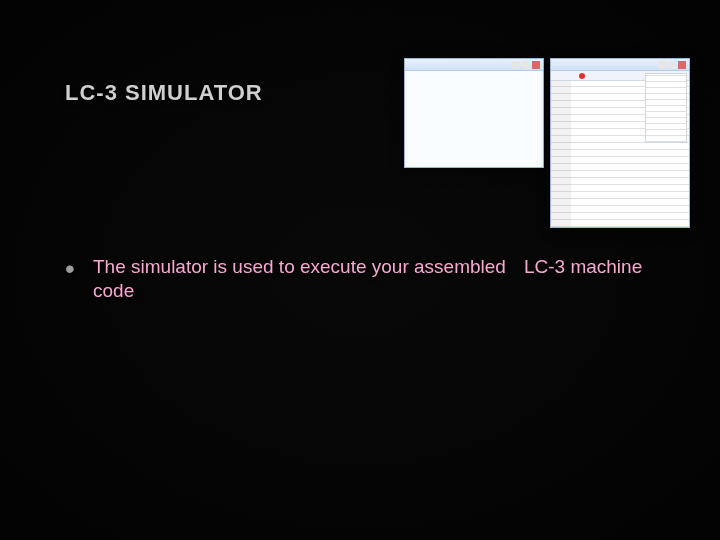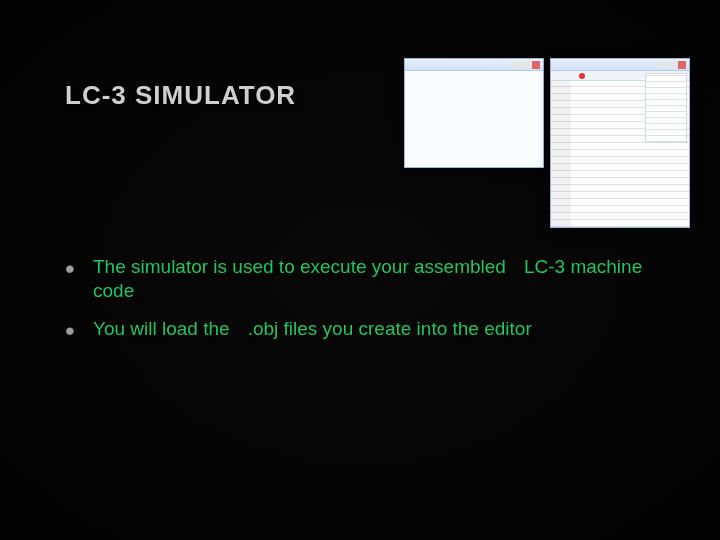--- a/index.html
+++ b/index.html
@@ -11,21 +11,21 @@
       radial-gradient(ellipse at center, #2a2a2a 0%, #0d0d0d 100%),
       repeating-linear-gradient(45deg, rgba(40,40,40,.15) 0 2px, transparent 2px 6px);
     background-blend-mode: overlay;
     font-family: "Arial Narrow", Arial, sans-serif;
     color: #bfbfbf;
     position: relative;
     overflow: hidden;
   }
   .slide { position: absolute; inset: 0; padding: 55px 60px 40px 60px; }
   .title {
-    font-size: 26px;
+    font-size: 22px;
     font-weight: 600;
     letter-spacing: 1px;
     color: #cfcfcf;
     text-shadow: 0 -1px 0 #000, 0 2px 4px rgba(0,0,0,.8);
     position: absolute;
     top: 80px; left: 65px;
   }
   
   .shots {
     position: absolute;
@@ -71,21 +71,21 @@
   .w2 .toolbar::before{
     content:""; position:absolute; left:28px; top:2px;
     width:6px; height:6px; border-radius:50%; background:#d33;
   }
   
   .bullets {
     position: absolute;
     top: 255px; left: 65px; right: 55px;
     font-size: 19px;
     line-height: 1.25;
-    color:#22c55e;
+    color:#f9a8d4;
     text-shadow: 0 -1px 0 #000, 0 2px 4px rgba(0,0,0,.8);
   }
   .bullets li { list-style: none; position: relative; padding-left: 28px; margin-bottom: 14px; font-weight:500;}
   .bullets li::before {
     content: "•";
     position: absolute; left: 0; top: -4px;
     font-size: 28px; color:#9e9e9e;
   }
   .gap { display:inline-block; width:18px; }
 </style>
@@ -107,18 +107,15 @@
         <div class="toolbar"></div>
         <div class="regs"></div>
       </div>
     </div>
   </div>
 
   <ul class="bullets">
     <li>
       <span>The simulator is used to execute your assembled</span><span class="gap"></span><span>LC-3 machine code</span>
     </li>
-    <li>
-      <span>You will load the</span><span class="gap"></span><span>.obj</span> <span>files you create into the editor</span>
-    </li>
   </ul>
 
 </div>
 
 </body></html>

